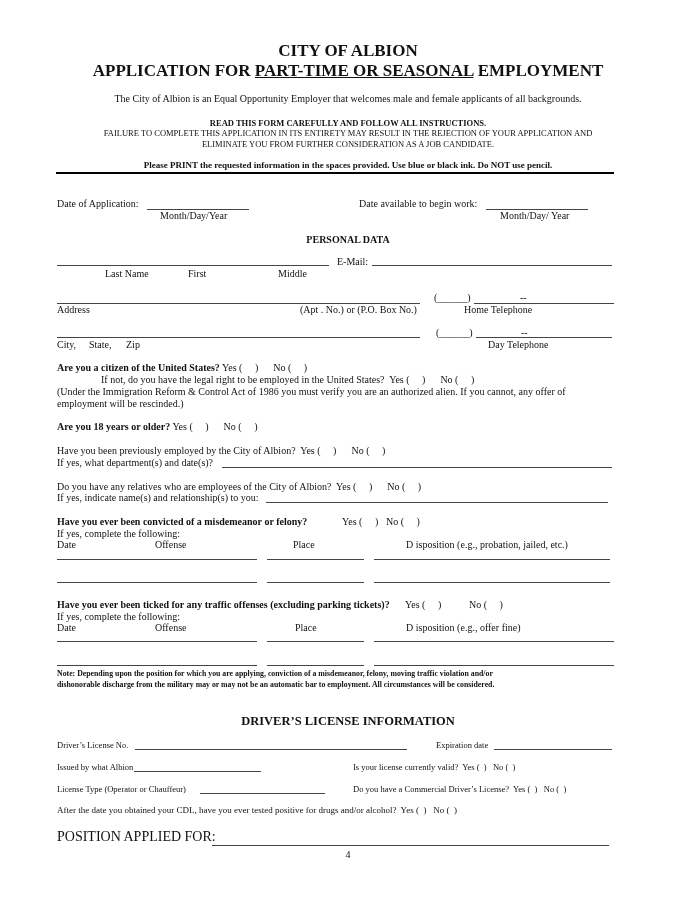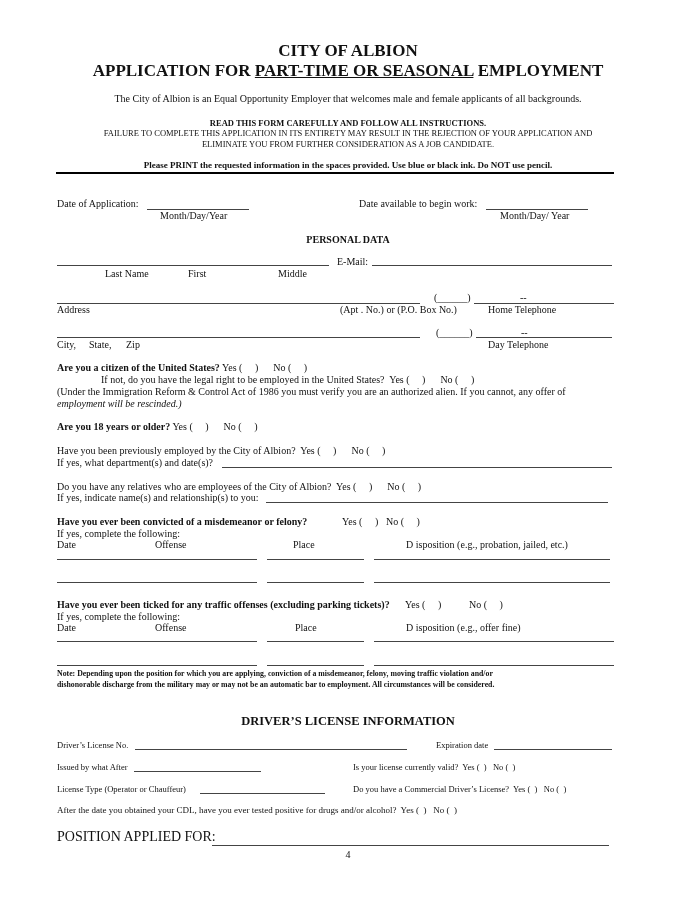--- a/index.html
+++ b/index.html
@@ -41,42 +41,42 @@
 <div class="abs c s10 b" style="top:234px;">PERSONAL DATA</div>
 <div class="line" style="left:57px; width:272px; top:265px;"></div>
 <div class="abs s10" style="left:337px; top:256px;">E-Mail:</div>
 <div class="line" style="left:372px; width:240px; top:265px;"></div>
 <div class="abs s10" style="left:57px; top:268px;margin-left:48px;">Last Name</div>
 <div class="abs s10" style="left:188px; top:268px;">First</div>
 <div class="abs s10" style="left:278px; top:268px;">Middle</div>
 
 <div class="line" style="left:57px; width:363px; top:303px;"></div>
 <div class="abs s10" style="left:57px; top:304px;">Address</div>
-<div class="abs s10" style="left:300px; top:304px;margin-left:40px;">(Apt . No.) or (P.O. Box No.)</div>
+<div class="abs s10" style="left:300px; top:304px;">(Apt . No.) or (P.O. Box No.)</div>
 <div class="abs s10" style="left:434px; top:292px;">(______)</div>
 <div class="line" style="left:474px; width:140px; top:303px;"></div>
 <div class="abs s10" style="left:520px; top:292px;">--</div>
-<div class="abs s10" style="left:488px; top:304px;">Home Telephone</div>
+<div class="abs s10" style="left:464px; top:304px;">Home Telephone</div>
 
 <div class="line" style="left:57px; width:363px; top:337px;"></div>
 <div class="abs s10" style="left:57px; top:339px;">City,</div>
 <div class="abs s10" style="left:89px; top:339px;">State,</div>
 <div class="abs s10" style="left:126px; top:339px;">Zip</div>
 <div class="abs s10" style="left:436px; top:327px;">(______)</div>
 <div class="line" style="left:476px; width:136px; top:337px;"></div>
 <div class="abs s10" style="left:521px; top:327px;">--</div>
 <div class="abs s10" style="left:488px; top:339px;">Day Telephone</div>
 
 <div class="abs s10" style="left:57px; top:362px;">
   <span class="b">Are you a citizen of the United States?</span>
   <span style="white-space:pre;">Yes (     )      No (     )</span>
 </div>
 <div class="abs s10" style="left:57px; top:374px; white-space:pre;margin-left:44px;">If not, do you have the legal right to be employed in the United States?  Yes (     )      No (     )</div>
 <div class="abs s10" style="left:57px; top:386px;">(Under the Immigration Reform &amp; Control Act of 1986 you must verify you are an authorized alien.  If you cannot, any offer of</div>
-<div class="abs s10" style="left:57px; top:398px;font-style:italic;">employment will be rescinded.)</div>
+<div class="abs s10" style="left:57px; top:398px;">employment will be rescinded.)</div>
 
 <div class="abs s10" style="left:57px; top:421px;">
   <span class="b">Are you 18 years or older?</span>
   <span style="white-space:pre;">Yes (     )      No (     )</span>
 </div>
 
 <div class="abs s10" style="left:57px; top:445px; white-space:pre;">Have you been previously employed by the City of Albion?  Yes (     )      No (     )</div>
 <div class="abs s10" style="left:57px; top:457px;">If yes, what department(s) and date(s)?</div>
 <div class="line" style="left:222px; width:390px; top:467px;"></div>
 
@@ -126,21 +126,21 @@
 
 <div class="abs s7 b" style="left:57px; top:669px;">Note:  Depending upon the position for which you are applying, conviction of a misdemeanor, felony, moving traffic violation and/or</div>
 <div class="abs s7 b" style="left:57px; top:680px;">dishonorable discharge from the military may or may not be an automatic bar to employment.  All circumstances will be considered.</div>
 
 <div class="abs c b" style="top:714px; font-size:12.5px;">DRIVER’S LICENSE INFORMATION</div>
 <div class="abs s8" style="left:57px; top:740px;">Driver’s License No.</div>
 <div class="line" style="left:135px; width:272px; top:749px;"></div>
 <div class="abs s8" style="left:436px; top:740px;">Expiration date</div>
 <div class="line" style="left:494px; width:118px; top:749px;"></div>
 
-<div class="abs s8" style="left:57px; top:762px;">Issued by what After</div>
+<div class="abs s8" style="left:57px; top:762px;">Issued by what Albion</div>
 <div class="line" style="left:134px; width:127px; top:771px;"></div>
 <div class="abs s8" style="left:353px; top:762px; white-space:pre;">Is your license currently valid?  Yes (  )   No (  )</div>
 
 <div class="abs s8" style="left:57px; top:784px;">License Type (Operator or Chauffeur)</div>
 <div class="line" style="left:200px; width:125px; top:793px;"></div>
 <div class="abs s8" style="left:353px; top:784px; white-space:pre;">Do you have a Commercial Driver’s License?  Yes (  )   No (  )</div>
 
 <div class="abs s9" style="left:57px; top:805px; white-space:pre;text-align:center;">After the date you obtained your CDL, have you ever tested positive for drugs and/or alcohol?  Yes (  )   No (  )</div>
 
 <div class="abs" style="left:57px; top:829px; font-size:14px;">POSITION APPLIED FOR:</div>

